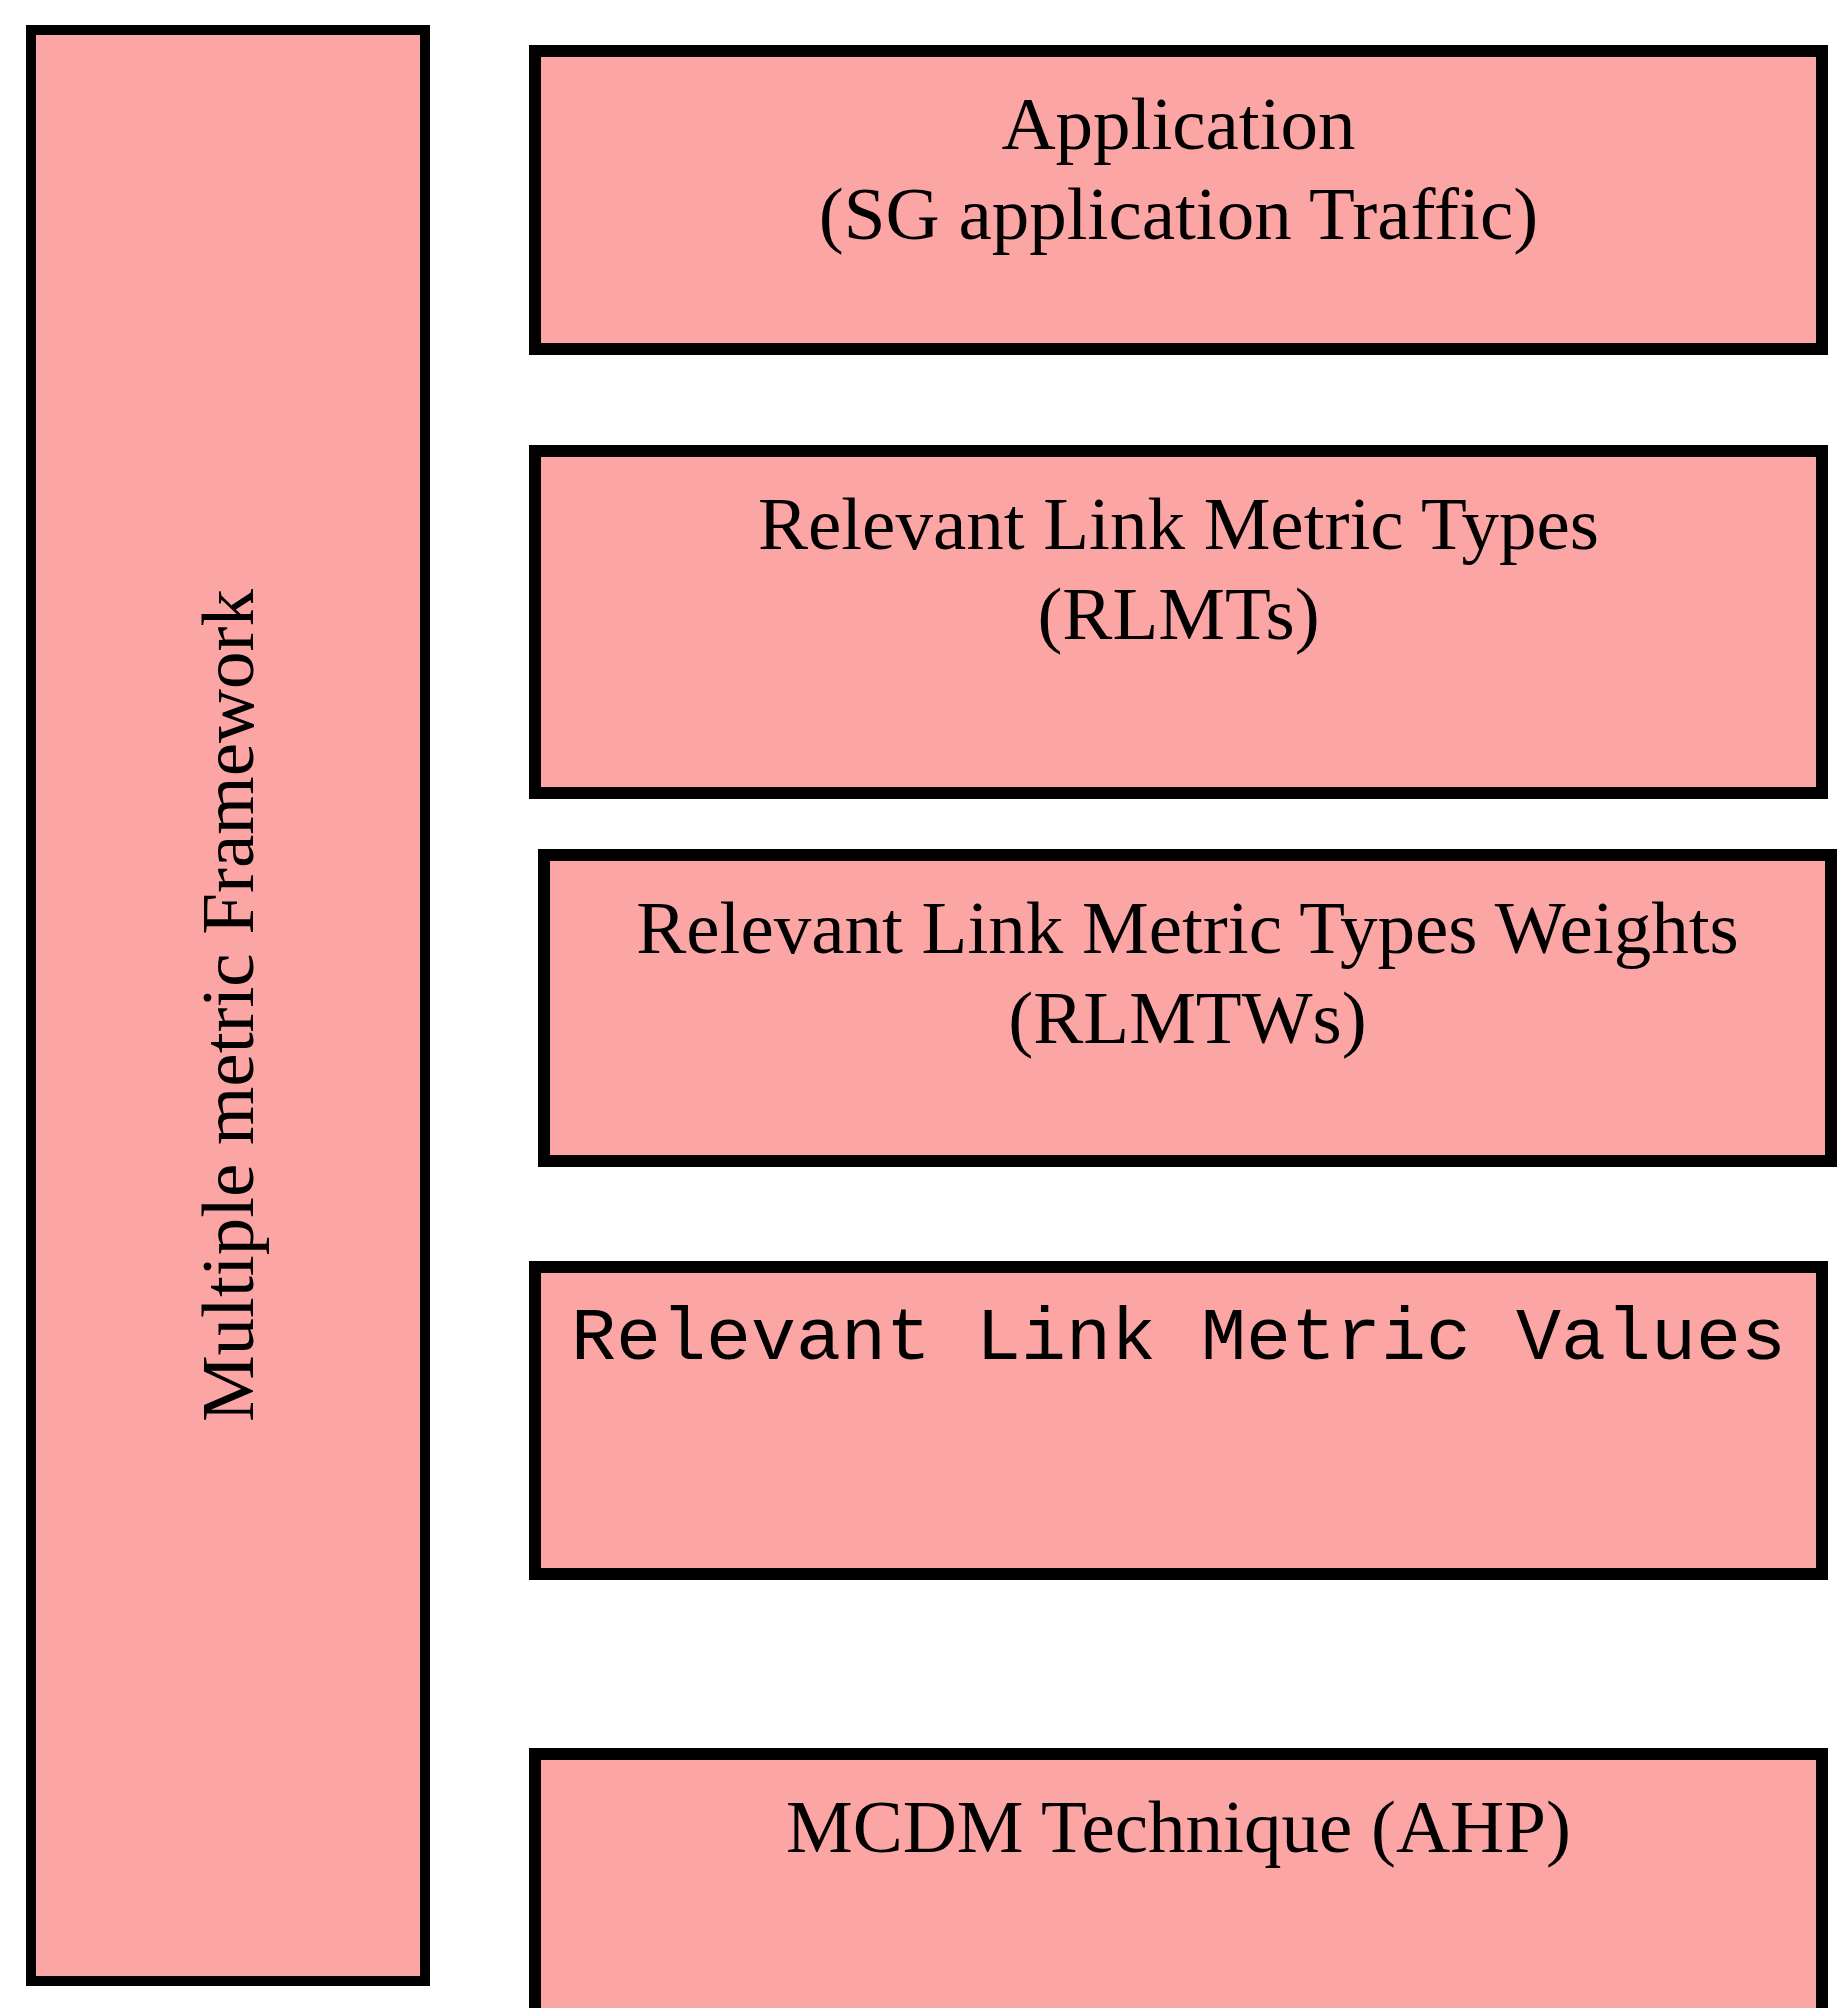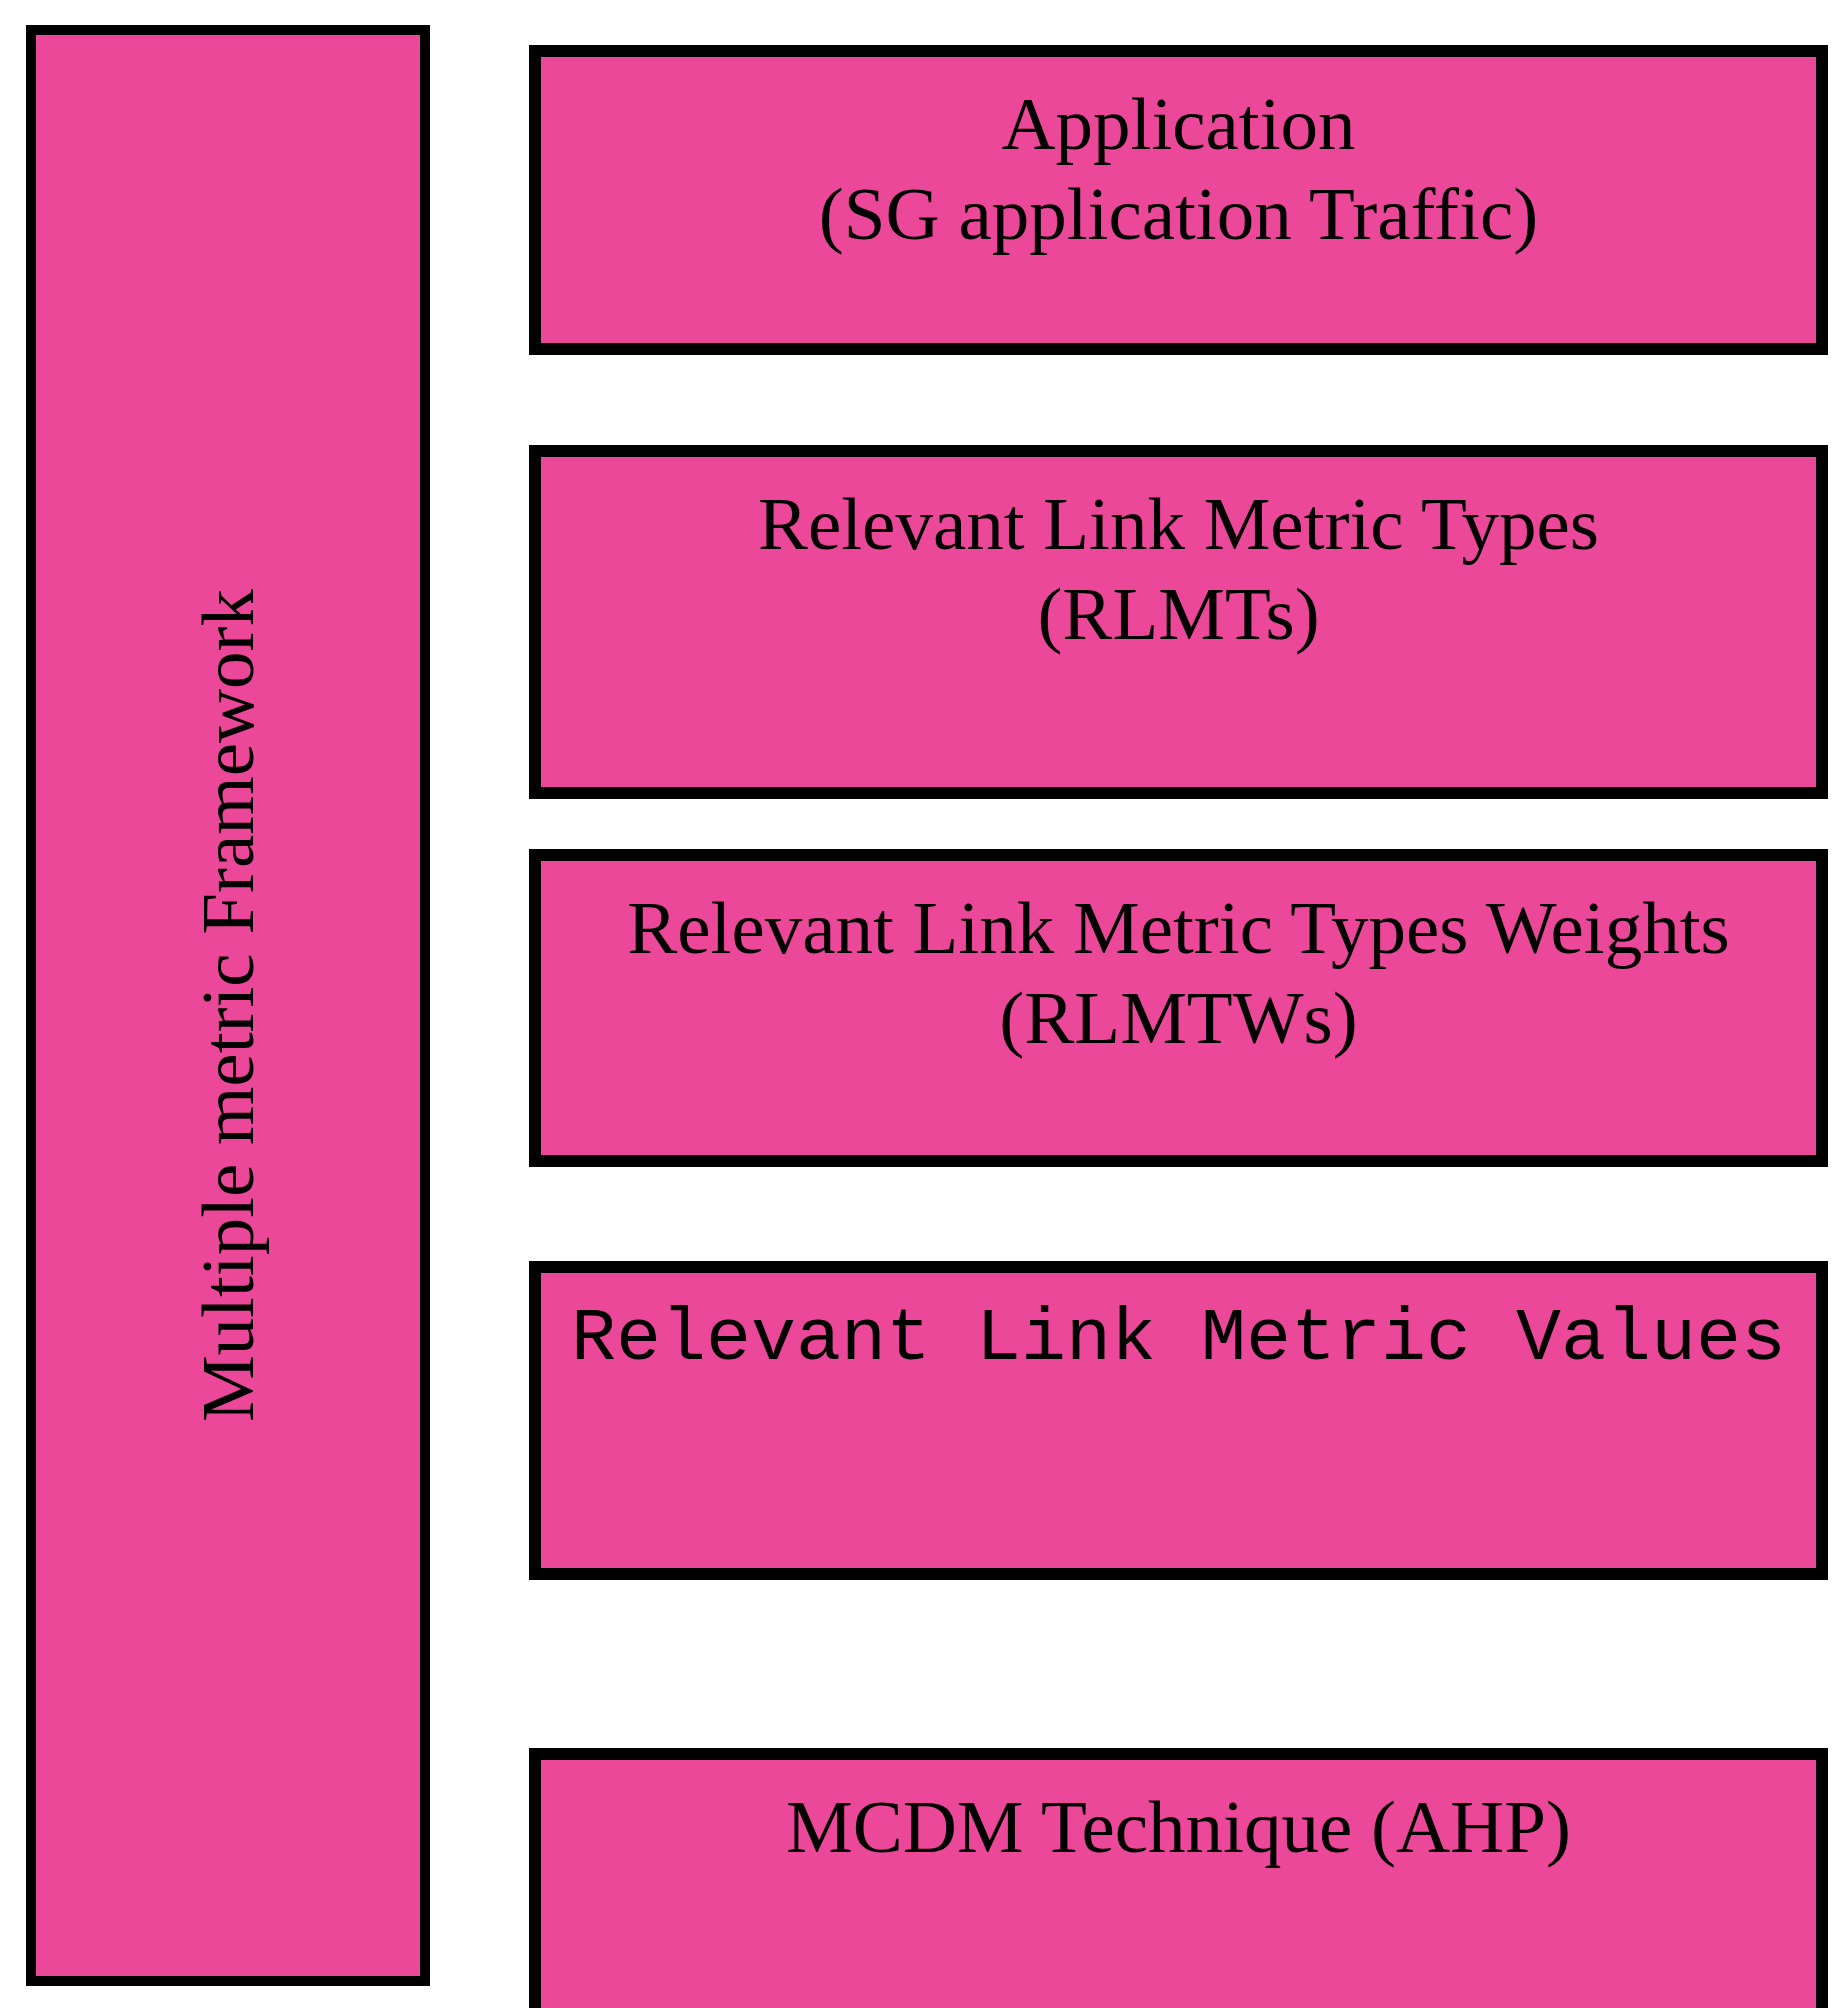--- a/index.html
+++ b/index.html
@@ -13,21 +13,21 @@
     height: 2009px;
     background: #ffffff;
     font-family: "Liberation Serif", "DejaVu Serif", serif;
     color: #000000;
     overflow: hidden;
   }
   .box {
     position: absolute;
     box-sizing: border-box;
     border: 12px solid #000000;
-    background: #ec4899;
+    background: #fca5a5;
   }
   
   #framework-box {
     left: 26px;
     top: 25px;
     width: 404px;
     height: 1961px;
     border-width: 10px;
     display: flex;
     align-items: center;
@@ -47,21 +47,21 @@
     text-align: center;
     padding-top: 22px;
   }
   .stage .line {
     font-size: 75px;
     line-height: 90px;
     white-space: nowrap;
   }
   #box-application   { top: 45px;   height: 310px; }
   #box-rlmt          { top: 445px;  height: 354px; }
-  #box-rlmtw         { top: 849px;  height: 318px; }
+  #box-rlmtw         { top: 849px;  height: 318px; margin-left: 9px; }
   #box-rlmv          { top: 1261px; height: 319px; font-family: Liberation Mono, monospace; }
   #box-mcdm          { top: 1748px; height: 309px; }
 </style>
 </head>
 <body>
 
 <div id="canvas">
 
   <div class="box" id="framework-box">
     <span class="vlabel">Multiple metric Framework</span>

